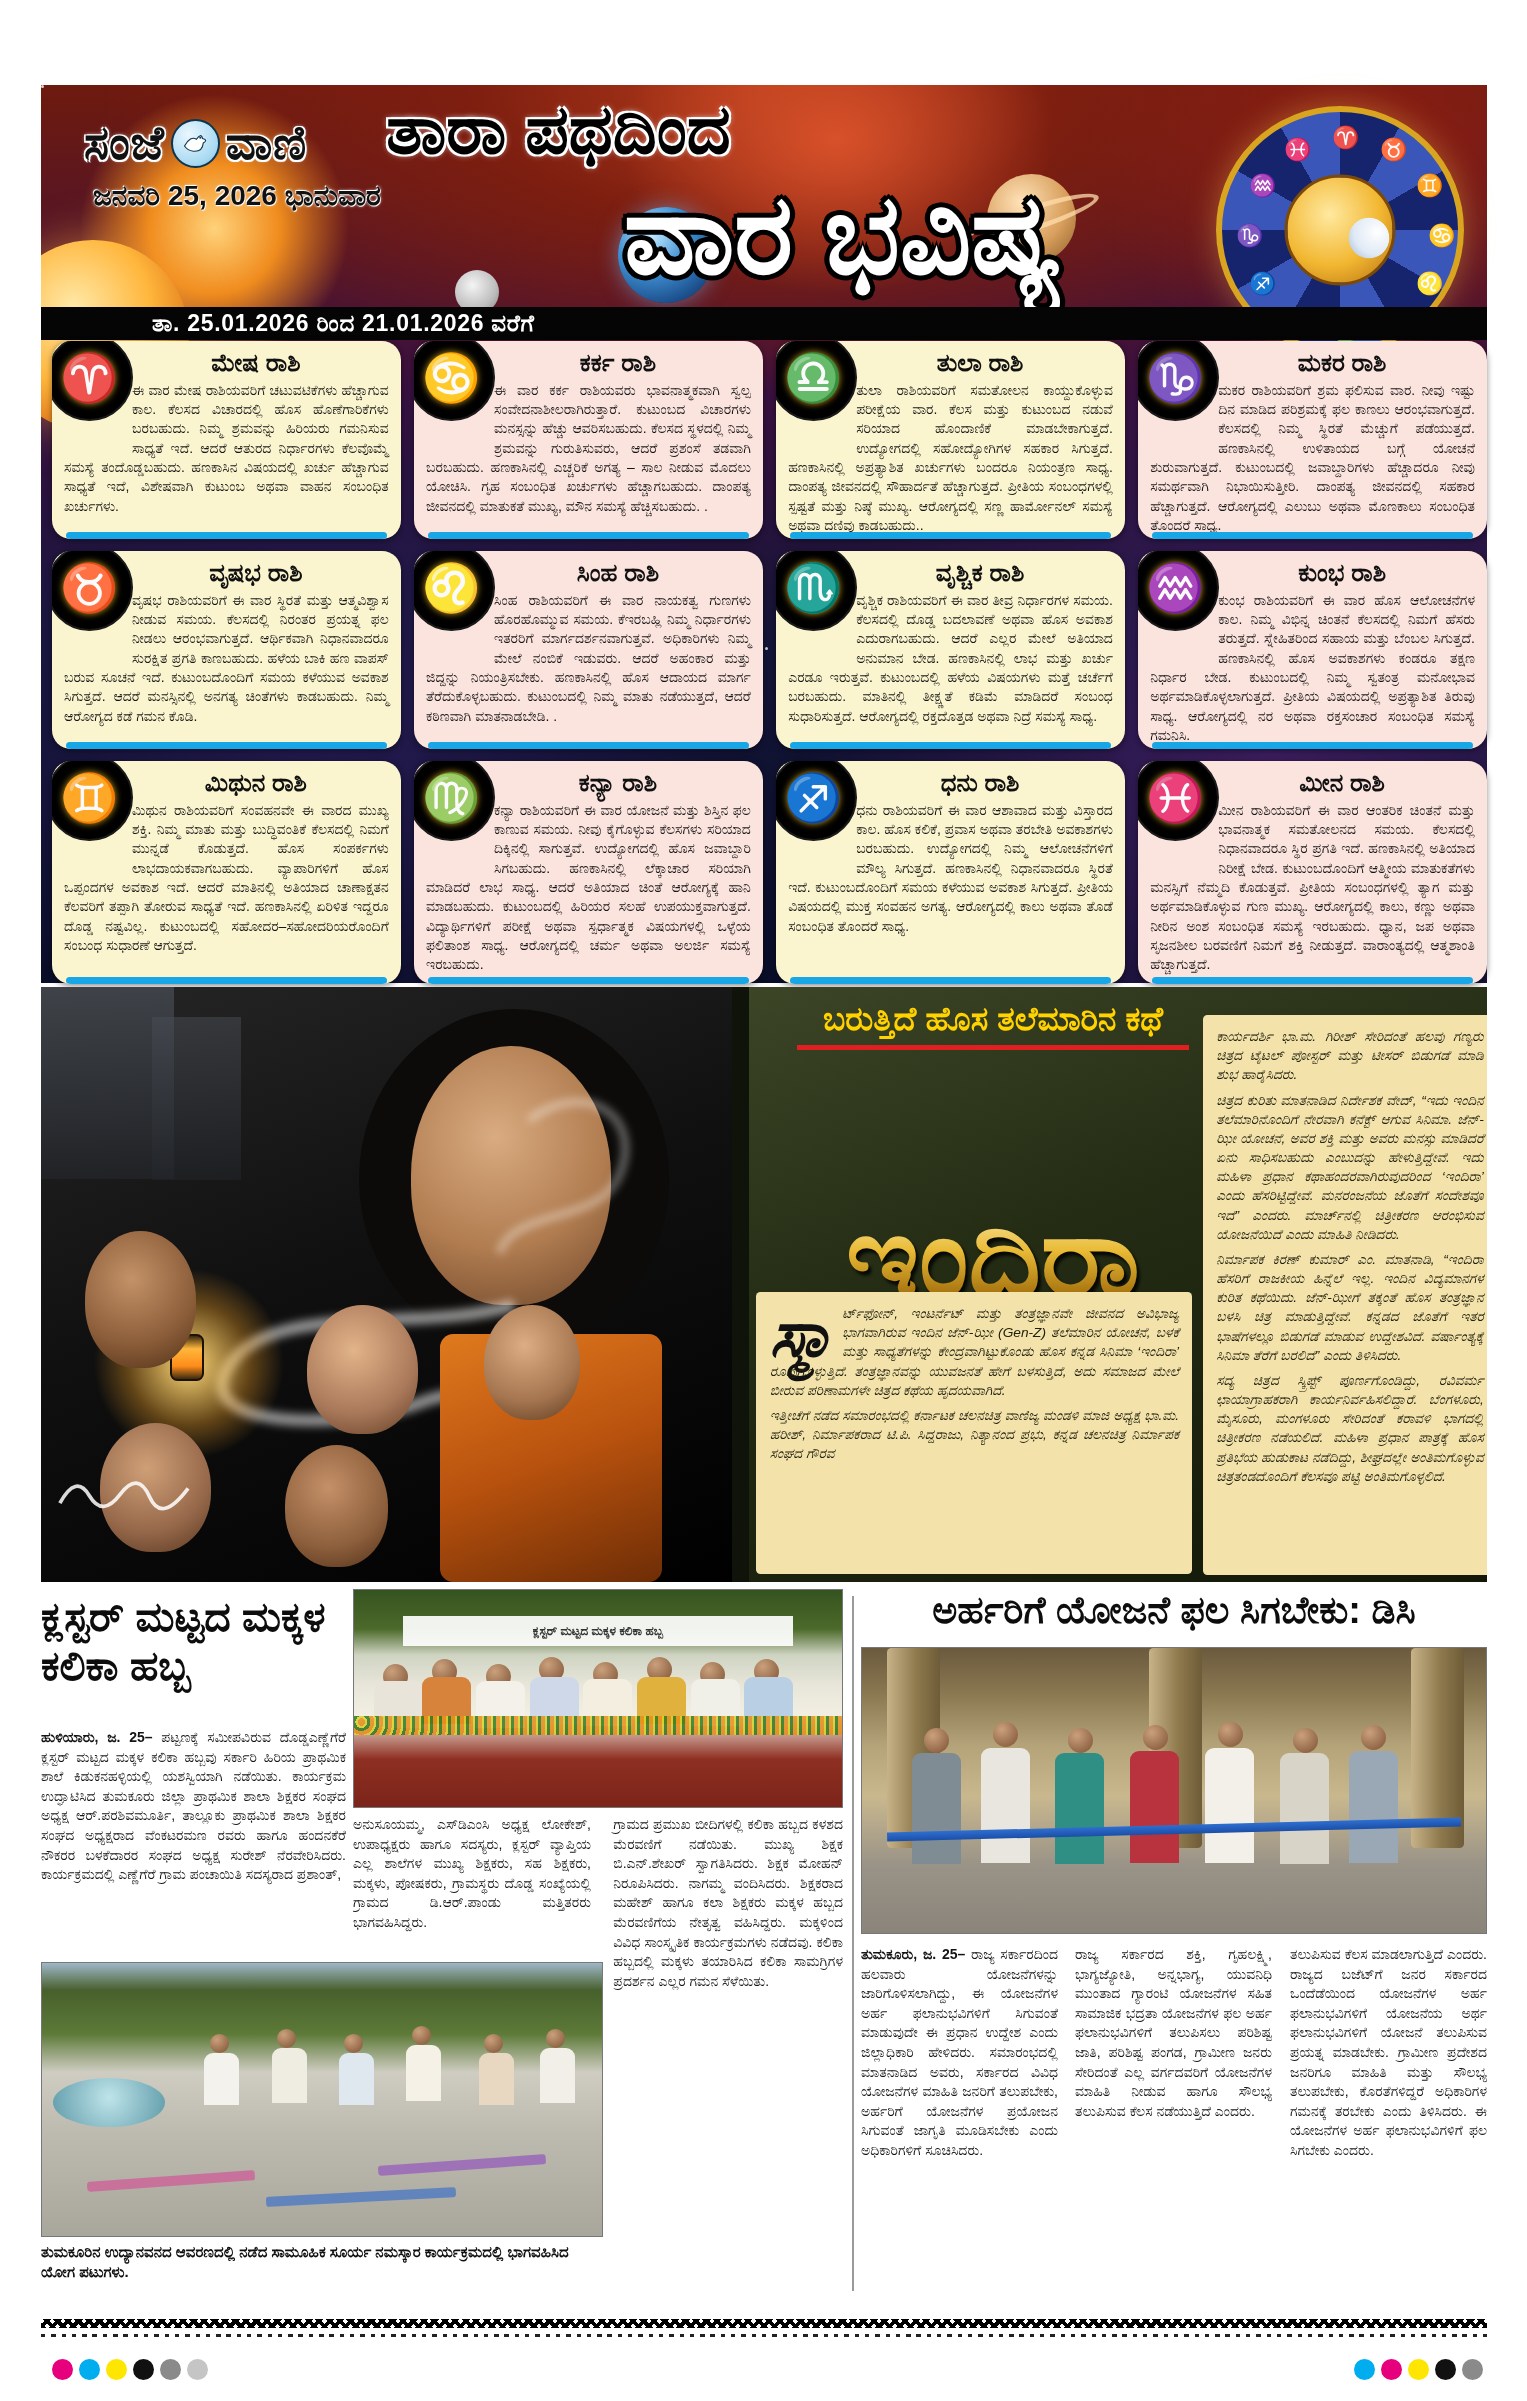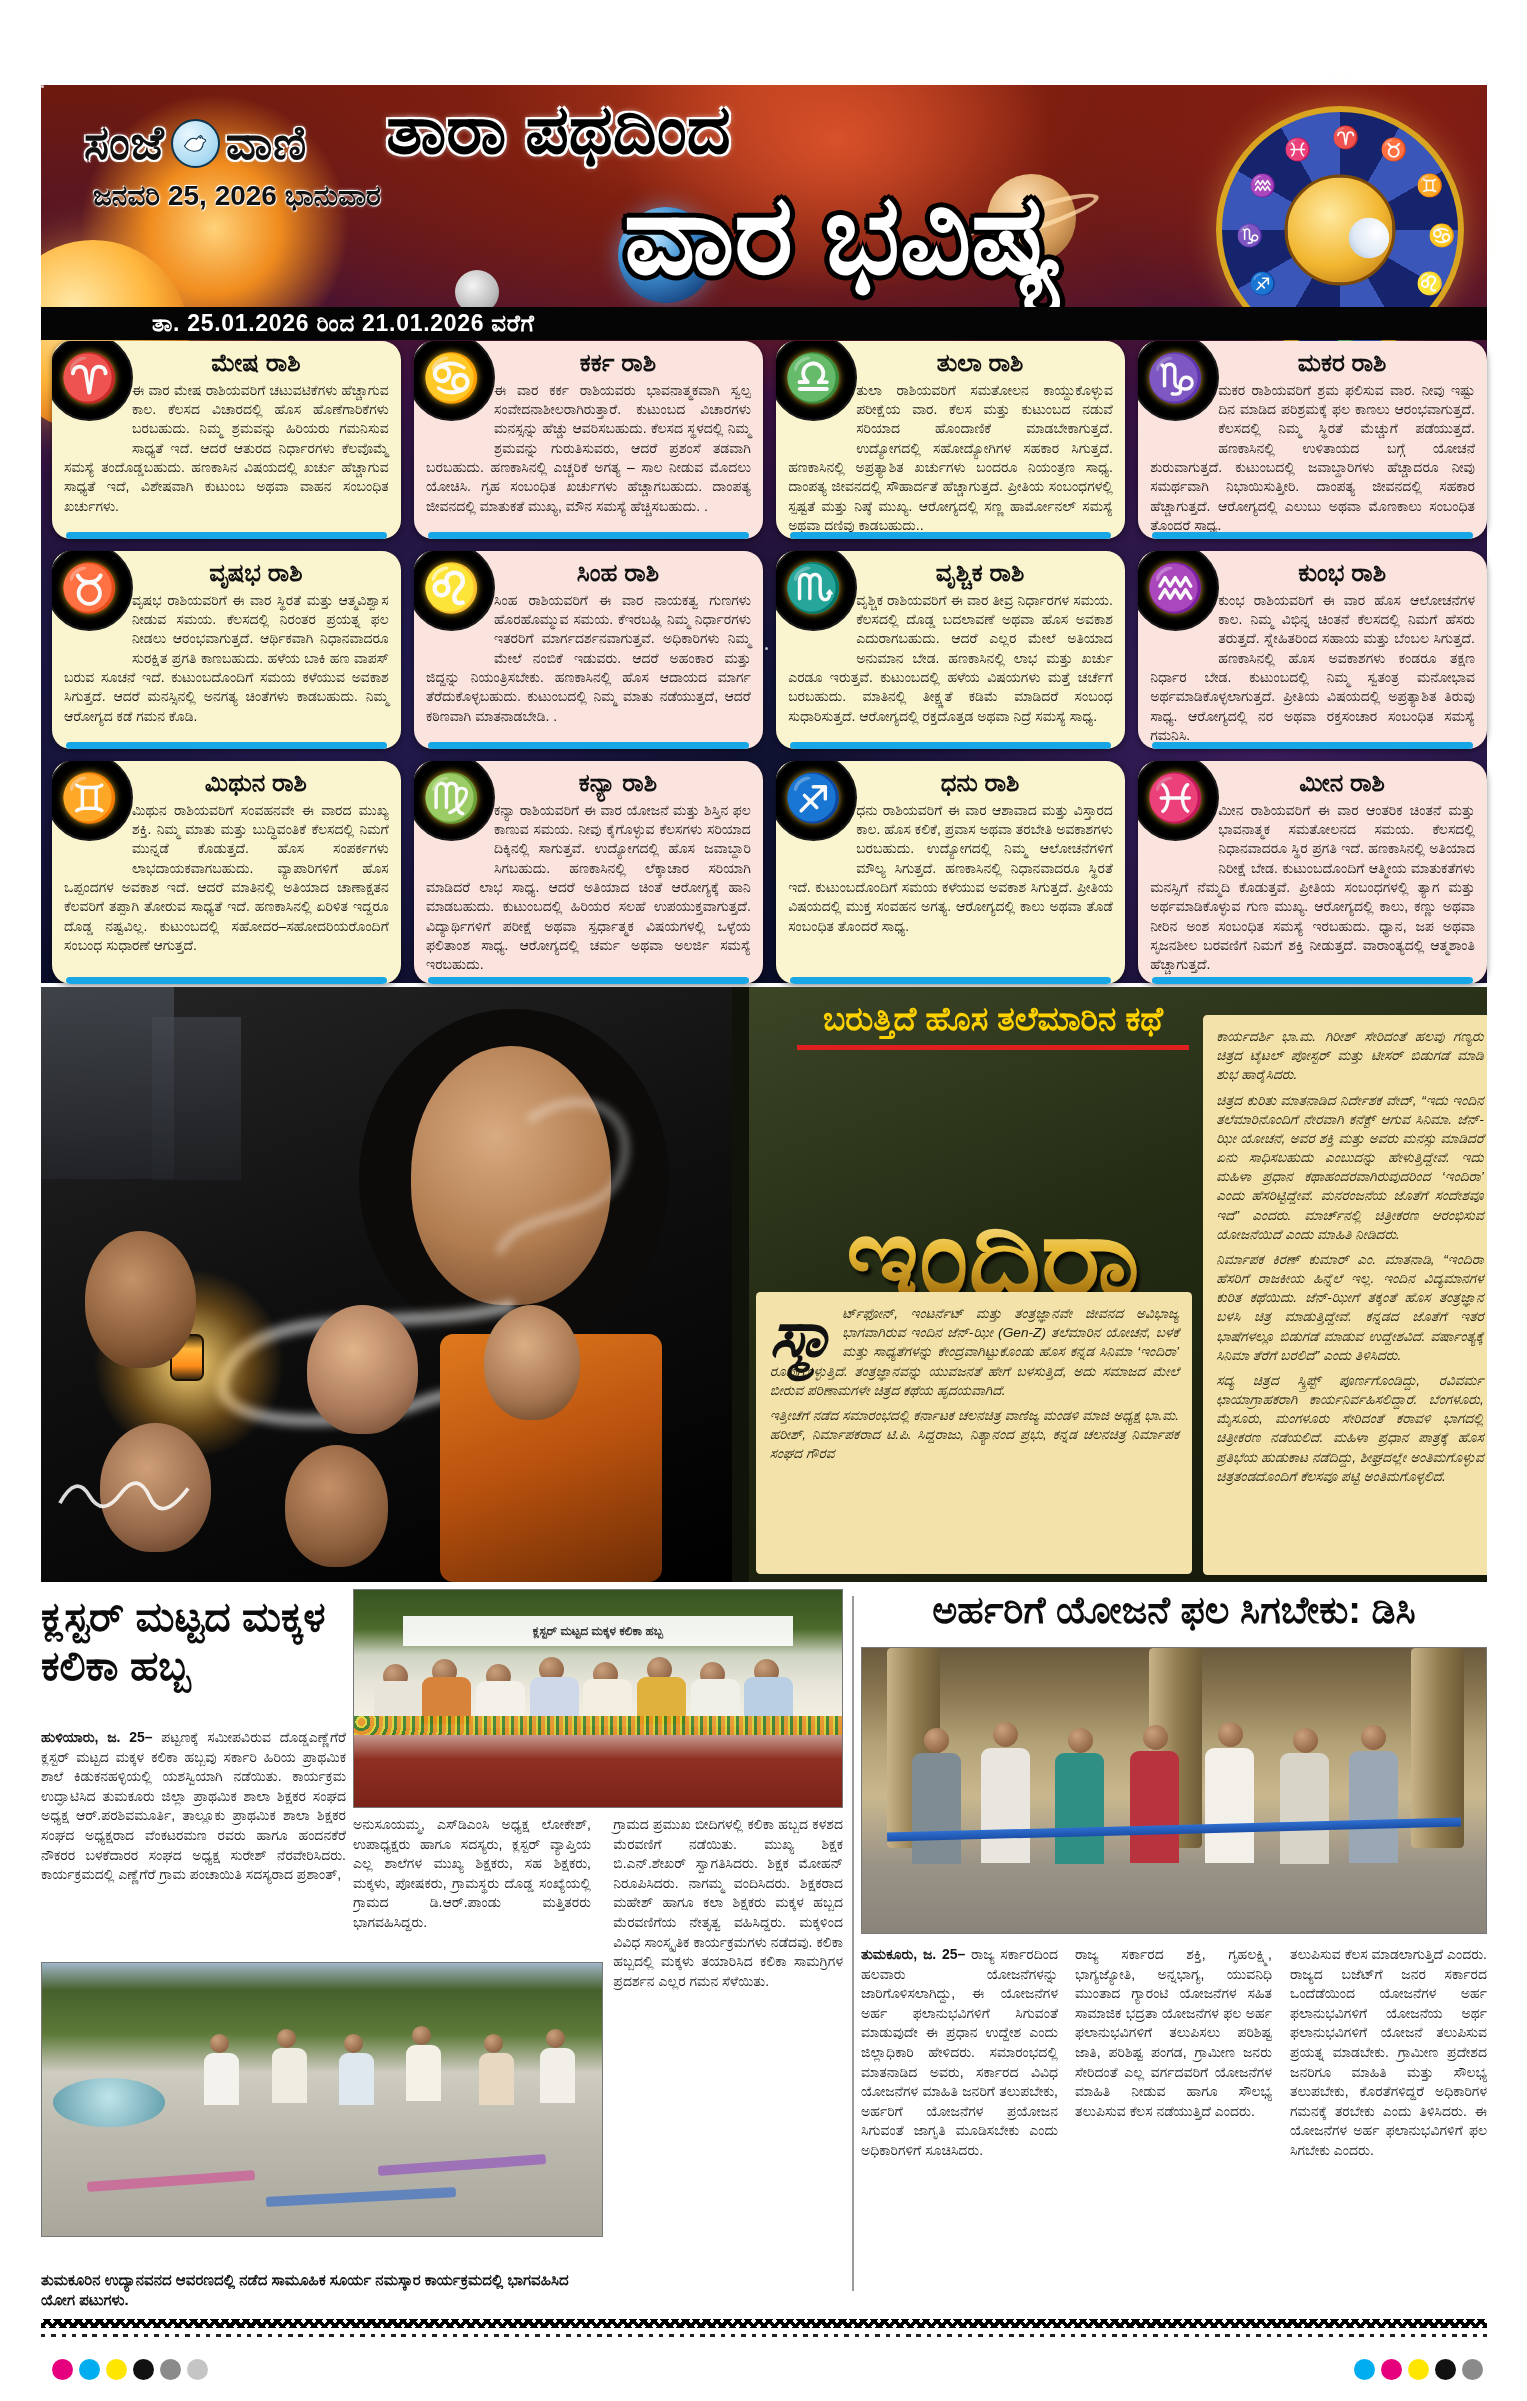--- a/index.html
+++ b/index.html
@@ -115,21 +115,21 @@
   .story-l{position:absolute;left:0;top:0;width:802px;height:710px;}
   .sl-head{position:absolute;left:0;top:4.4px;width:305px;font-size:41px;font-weight:800;color:#0d0d0d;line-height:1.18;}
   .photo{position:absolute;overflow:hidden;border:0.7px solid #777;}
   .ph1{left:312px;top:0;width:490px;height:219px;}
   .ph-yoga{left:0;top:373px;width:562px;height:275px;}
   .ncol{position:absolute;font-size:14px;line-height:1.4;color:#141414;text-align:justify;overflow:hidden;}
   .ncol .dl{font-weight:800;}
   .sl-c1{left:0;top:139px;width:305px;height:231px;}
   .sl-c2{left:312px;top:226px;width:238px;height:145px;}
   .sl-c3{left:562px;top:226px;width:240px;height:423px;padding-left:10.3px;}
-  .sl-cap{position:absolute;left:0;top:653px;width:562px;font-size:15px;font-weight:700;color:#101010;line-height:1.3;margin-top:28px;}
+  .sl-cap{position:absolute;left:0;top:653px;width:562px;font-size:15px;font-weight:700;color:#101010;line-height:1.3;}
   .story-r{position:absolute;left:820px;top:0;width:626px;height:710px;}
   .sr-head{position:absolute;left:0;top:0;width:626px;font-size:38px;font-weight:800;color:#0d0d0d;text-align:center;}
   .ph2{left:0;top:58px;width:626px;height:287px;}
   .sr-c1{left:0;top:356px;width:197px;height:347px;}
   .sr-c2{left:214px;top:356px;width:197px;height:347px;}
   .sr-c3{left:429px;top:356px;width:197px;height:347px;}
 
   
   .fill-dais{width:100%;height:100%;position:relative;
     background:linear-gradient(180deg,#35531f 0%,#4c6a2a 18%,#cfd4c2 30%,#e8e6da 44%,#f2efe2 58%,#8e2f22 78%,#7c241a 100%);}

